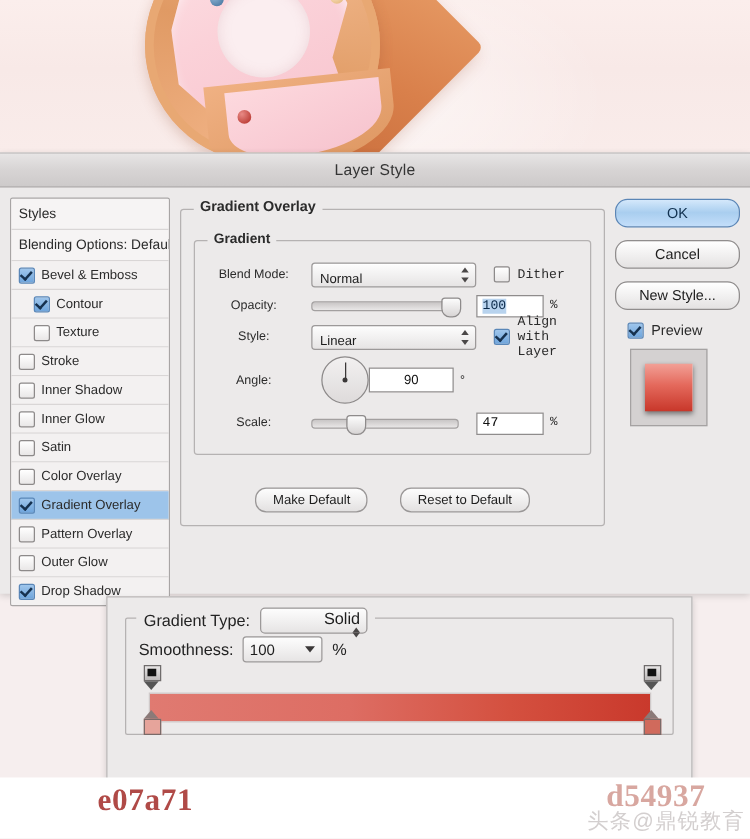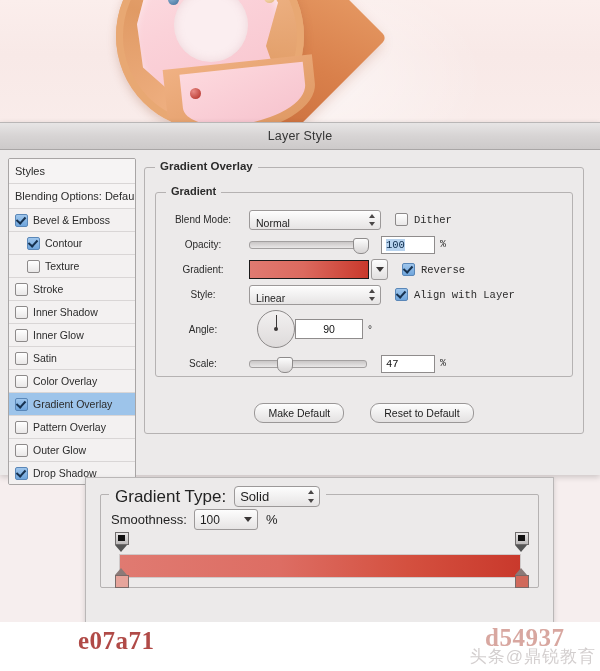--- a/index.html
+++ b/index.html
@@ -114,21 +114,21 @@
   
   .main-col{flex:1;margin:0 8px;}
   .fieldset{
     position:relative;border:1px solid #b5b2b2;border-radius:3px;
     margin-top:9px;padding:12px 10px 10px 10px;background:#eceaea;
   }
   .legend{
     position:absolute;top:-8px;left:10px;background:#eceaea;padding:0 5px;
     font-size:11.5px;font-weight:bold;color:#2b2b2b;
   }
-  .inner-fs{margin-top:12px;padding:14px 8px 0 8px;}
+  .inner-fs{margin-top:12px;padding:14px 8px 12px 8px;}
   .legend-inner{font-size:11px;font-weight:bold;}
 
   .row{display:flex;align-items:center;height:25px;}
   .lbl{
     width:78px;flex:0 0 78px;text-align:center;padding-right:7px;
     font-size:10px;color:#2b2b2b;
   }
   .popup{
     height:18px;min-width:118px;border:1px solid #9c9999;border-radius:3px;
     background:linear-gradient(180deg,#fdfdfd,#e6e4e4);
@@ -224,34 +224,34 @@
     box-shadow:0 2px 5px rgba(0,0,0,.15);
   }
   .ed-fs{
     position:relative;margin:16px 14px 0 14px;border:1px solid #b5b2b2;border-top-color:#b5b2b2;
     border-radius:2px;padding:10px 10px 12px 10px;height:94px;box-sizing:border-box;
   }
   .ed-legend{
     position:absolute;top:-9px;left:8px;background:#eceaea;padding:0 6px;
     display:flex;align-items:center;gap:8px;
   }
-  .ed-legend .tx{font-size:17px;color:#232323;}
+  .ed-legend .tx{font-size:13px;color:#232323;}
   .sm-row{display:flex;align-items:center;margin-top:4px;}
   .sm-row .tx{font-size:13px;color:#232323;margin-right:7px;}
   .sm-pop{
     height:19px;min-width:52px;border:1px solid #9c9999;border-radius:3px;
     background:linear-gradient(180deg,#fdfdfd,#e6e4e4);
     display:flex;align-items:center;justify-content:space-between;padding:0 5px;
     font-size:12px;color:#1d1d1d;
   }
   .gt-pop{
     height:19px;min-width:74px;border:1px solid #9c9999;border-radius:4px;
     background:linear-gradient(180deg,#fdfdfd,#e6e4e4);
-    display:flex;align-items:center;justify-content:space-between;padding:0 5px;
-    font-size:13px;color:#1d1d1d;
+    display:flex;align-items:flex-end;justify-content:space-between;padding:0 5px;
+    font-size:13px;color:#1d1d1d;flex-direction:column;
   }
   .stepper{width:7px;height:13px;display:flex;flex-direction:column;justify-content:space-between;align-items:center;margin-left:6px;}
 
   .ramp-wrap{position:relative;margin-top:14px;height:40px;}
   .ramp{
     position:absolute;left:8px;top:10px;width:400px;height:22px;
     background:linear-gradient(90deg,#e07a71 0%,#dd6d63 40%,#d4503f 72%,#c9392c 100%);
     border:1px solid #cfc9c9;
   }
   .stop{position:absolute;width:12px;}
@@ -421,31 +421,20 @@
               <div class="knob" style="left:104px;"></div>
             </div>
             <div class="right-opts" style="margin-left:14px;">
               <div class="numfield hl">
                 <span class="sel">100</span>
               </div>
               <span class="unit">%</span>
             </div>
           </div>
 
-          <div class="row">
-            <span class="lbl">Gradient:</span>
-            <div class="gradbar"></div>
-            <div class="gradbtn">
-              <span class="caret"></span>
-            </div>
-            <div class="right-opts">
-              <span class="cb on"></span>
-              <span>Reverse</span>
-            </div>
-          </div>
 
           <div class="row">
             <span class="lbl">Style:</span>
             <div class="popup">
               <span>Linear</span>
               <span class="arrows">
                 <span class="ar-up"></span>
                   <span class="ar-dn"></span>
               </span>
             </div>
@@ -488,20 +477,38 @@
             <span>Make Default</span>
           </div>
           <div class="pbtn">
             <span>Reset to Default</span>
           </div>
         </div>
 
       </div>
     </div>
 
+    <div class="right-col">
+      <div class="bigbtn primary">
+        <span>OK</span>
+      </div>
+      <div class="bigbtn">
+        <span>Cancel</span>
+      </div>
+      <div class="bigbtn">
+        <span>New Style...</span>
+      </div>
+      <div class="prevrow">
+        <span class="cb on"></span>
+        <span>Preview</span>
+      </div>
+      <div class="prevbox">
+        <div class="prevsw"></div>
+      </div>
+    </div>
 
   </div>
 </div>
 
 <div id="editor">
   <div class="ed-fs">
 
     <div class="ed-legend">
       <span class="tx">Gradient Type:</span>
       <span class="gt-pop">

